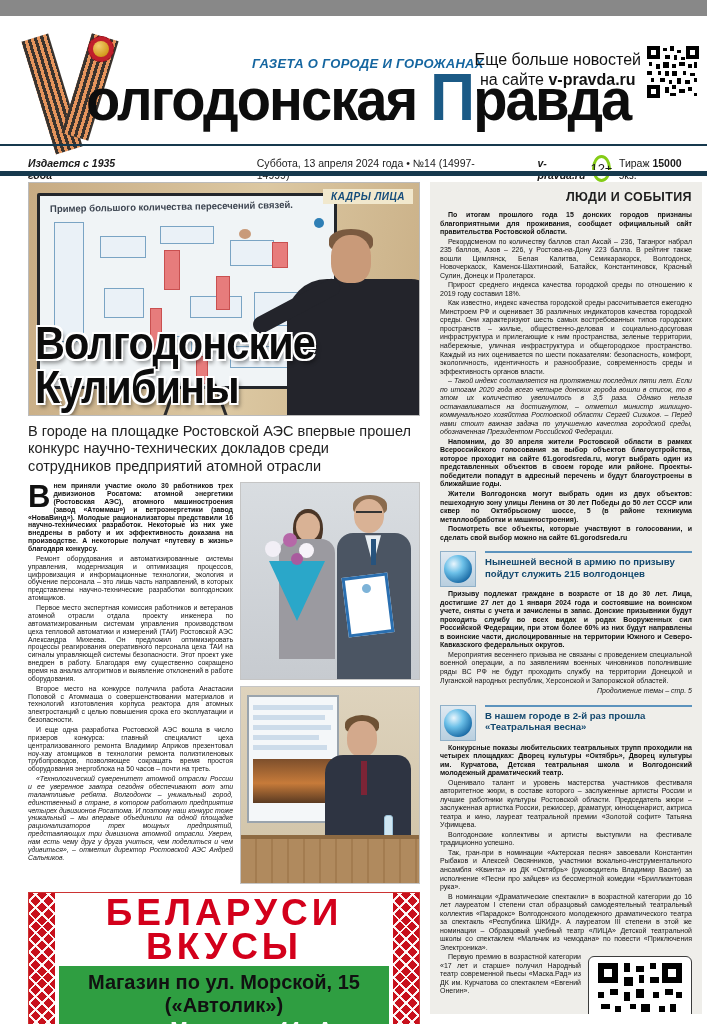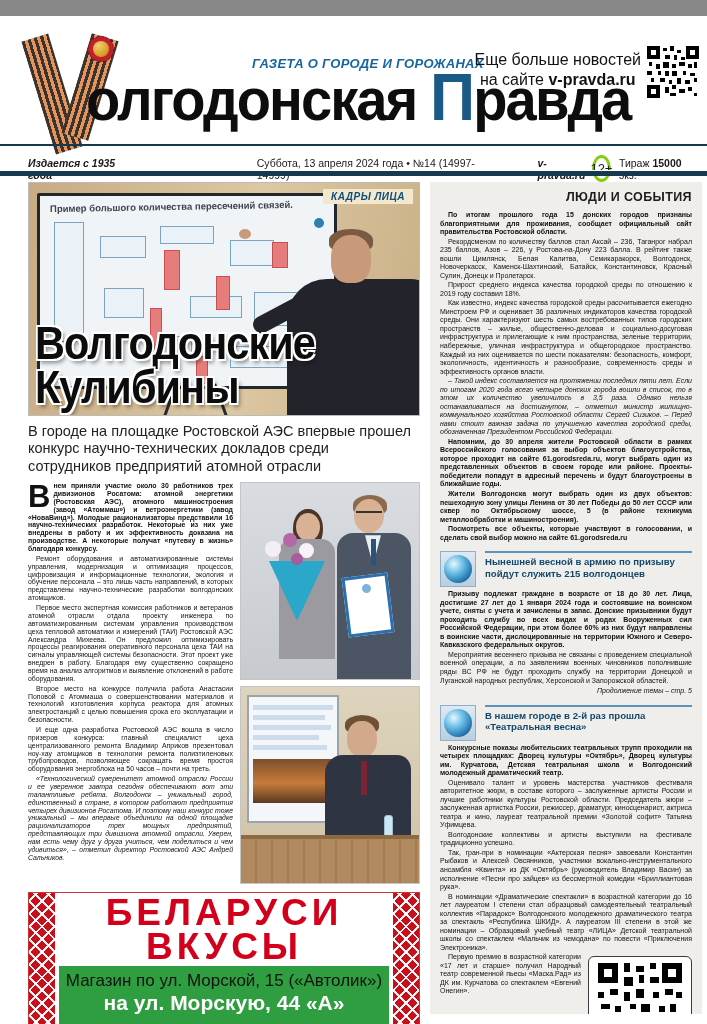--- a/index.html
+++ b/index.html
@@ -133,21 +133,21 @@
   .ad-ornament { width:26px; background-color:#c8101c;
      background-image:
        repeating-linear-gradient(45deg, rgba(255,255,255,.95) 0 2px, transparent 2px 9px),
        repeating-linear-gradient(-45deg, rgba(255,255,255,.95) 0 2px, transparent 2px 9px); }
   .ad-center { flex:1; background:#fff; display:flex; flex-direction:column; }
   .ad-title { text-align:center; color:#d3001b; font-weight:bold; line-height:.92;
      font-size:37px; letter-spacing:4px; padding-top:3px; }
   .ad-green { margin:2px 4px 4px; flex:1; background:#2f9e41; color:#fff; text-align:center;
      padding-top:3px; }
   .ad-products { font-size:12.2px; font-weight:bold; }
-  .ad-old { font-size:17px; font-weight:normal; color:#111; margin-top:2px; }
+  .ad-old { font-size:20px; font-weight:bold; color:#111; margin-top:2px; }
   .ad-moved { font-size:37px; font-weight:bold; letter-spacing:3px; line-height:1.02; }
   .ad-new { font-size:21px; font-weight:bold; }
 
   
   .right-col { position:absolute; left:430px; top:166px; width:272px; height:832px;
      background:#efeeea; padding:8px 10px; overflow:hidden; }
   .news-header { text-align:right; font-size:12.5px; font-weight:bold; color:#1c1c1c;
      letter-spacing:.4px; margin-bottom:7px; }
   .news-item { margin-bottom:9px; }
   .news-head { display:flex; gap:9px; margin-bottom:3px; }

